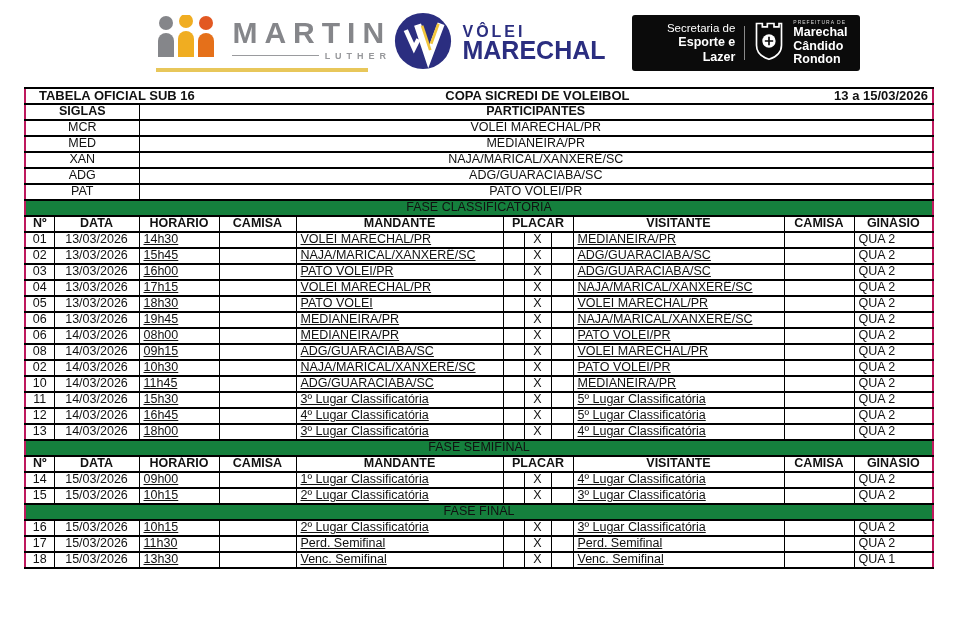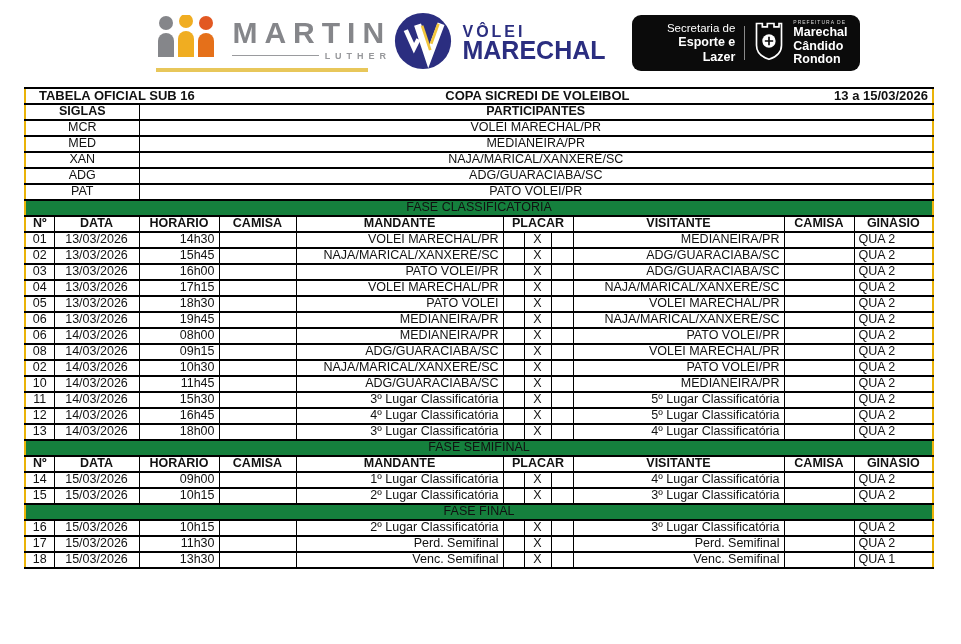--- a/index.html
+++ b/index.html
@@ -19,51 +19,51 @@
   .ml-sub { display: flex; align-items: center; gap: 6px; margin-top: 3px; }
   .ml-line { flex: 1; height: 1px; background: #9a9b9e; }
   .ml-luther { font-size: 9px; letter-spacing: 5px; color: #97989b; font-weight: 700; }
   .ml-bar { height: 4px; background: #e8c75a; margin-top: 7px; width: 100%; }
   .vm { display: flex; align-items: center; gap: 10px; }
   .vm-text { color: #2b2e80; line-height: 0.95; }
   .vm-l1 { font-size: 16px; font-weight: 800; letter-spacing: 3px; }
   .vm-l2 { font-size: 25px; font-weight: 800; letter-spacing: 0px; }
   .sec {
     background: #0b0b0b; color: #fff; height: 56px; width: 228px;
-    display: flex; align-items: center; gap: 9px; padding: 0 12px; border-radius: 9px;
+    display: flex; align-items: center; gap: 9px; padding: 0 12px; border-radius: 3px;
   }
   .sec-left { flex: 1; text-align: right; line-height: 1.15; }
   .sec-l1 { font-size: 11.5px; }
   .sec-l2 { font-size: 12.5px; font-weight: 700; }
   .sec-div { width: 1px; height: 34px; background: #8a8a8a; }
   .sec-right { line-height: 1.05; }
   .sec-pref { font-size: 5px; letter-spacing: 1px; color: #d8d8d8; margin-bottom: 1px; }
   .sec-city { font-size: 12.5px; font-weight: 700; }
   
   table.doc {
     margin-left: 24px; margin-top: 9px;
     border-collapse: collapse; table-layout: fixed; width: 910px;
-    border: 2px solid #eab308;
+    border: 2px solid #be185d;
   }
   table.doc td {
     border-left: 1px solid #000; border-right: 1px solid #000;
     border-top: 2px solid #000; border-bottom: 2px solid #000;
     font-size: 12.5px; padding: 0 4px; white-space: nowrap; overflow: hidden;
     height: 16px; line-height: 1.05; vertical-align: middle;
   }
   td.title-cell { height: 30px; padding: 0; }
   .title-flex { display: flex; align-items: center; width: 100%; font-weight: 700; font-size: 13px; }
   .tf-left  { flex: 0 0 40%; text-align: left; padding-left: 9px; }
   .tf-mid   { flex: 0 0 33%; text-align: center; }
   .tf-right { flex: 0 0 27%; text-align: right; }
   td.hd { font-weight: 700; text-align: center; height: 16px; }
   td.sig { height: 18px; text-align: center; }
   td.band { background: #15803d; font-weight: 400; text-align: center; height: 15px; }
   td.c { text-align: center; }
-  td.l { text-align: right; padding-left: 8px; }
+  td.l { text-align: left; padding-left: 8px; text-decoration: underline; }
   td.g { text-align: left; padding-left: 13px; }
 </style>
 </head>
 <body>
 
 <div class="logo-row">
 
   <div class="ml">
     <div class="ml-top">
       <span>

